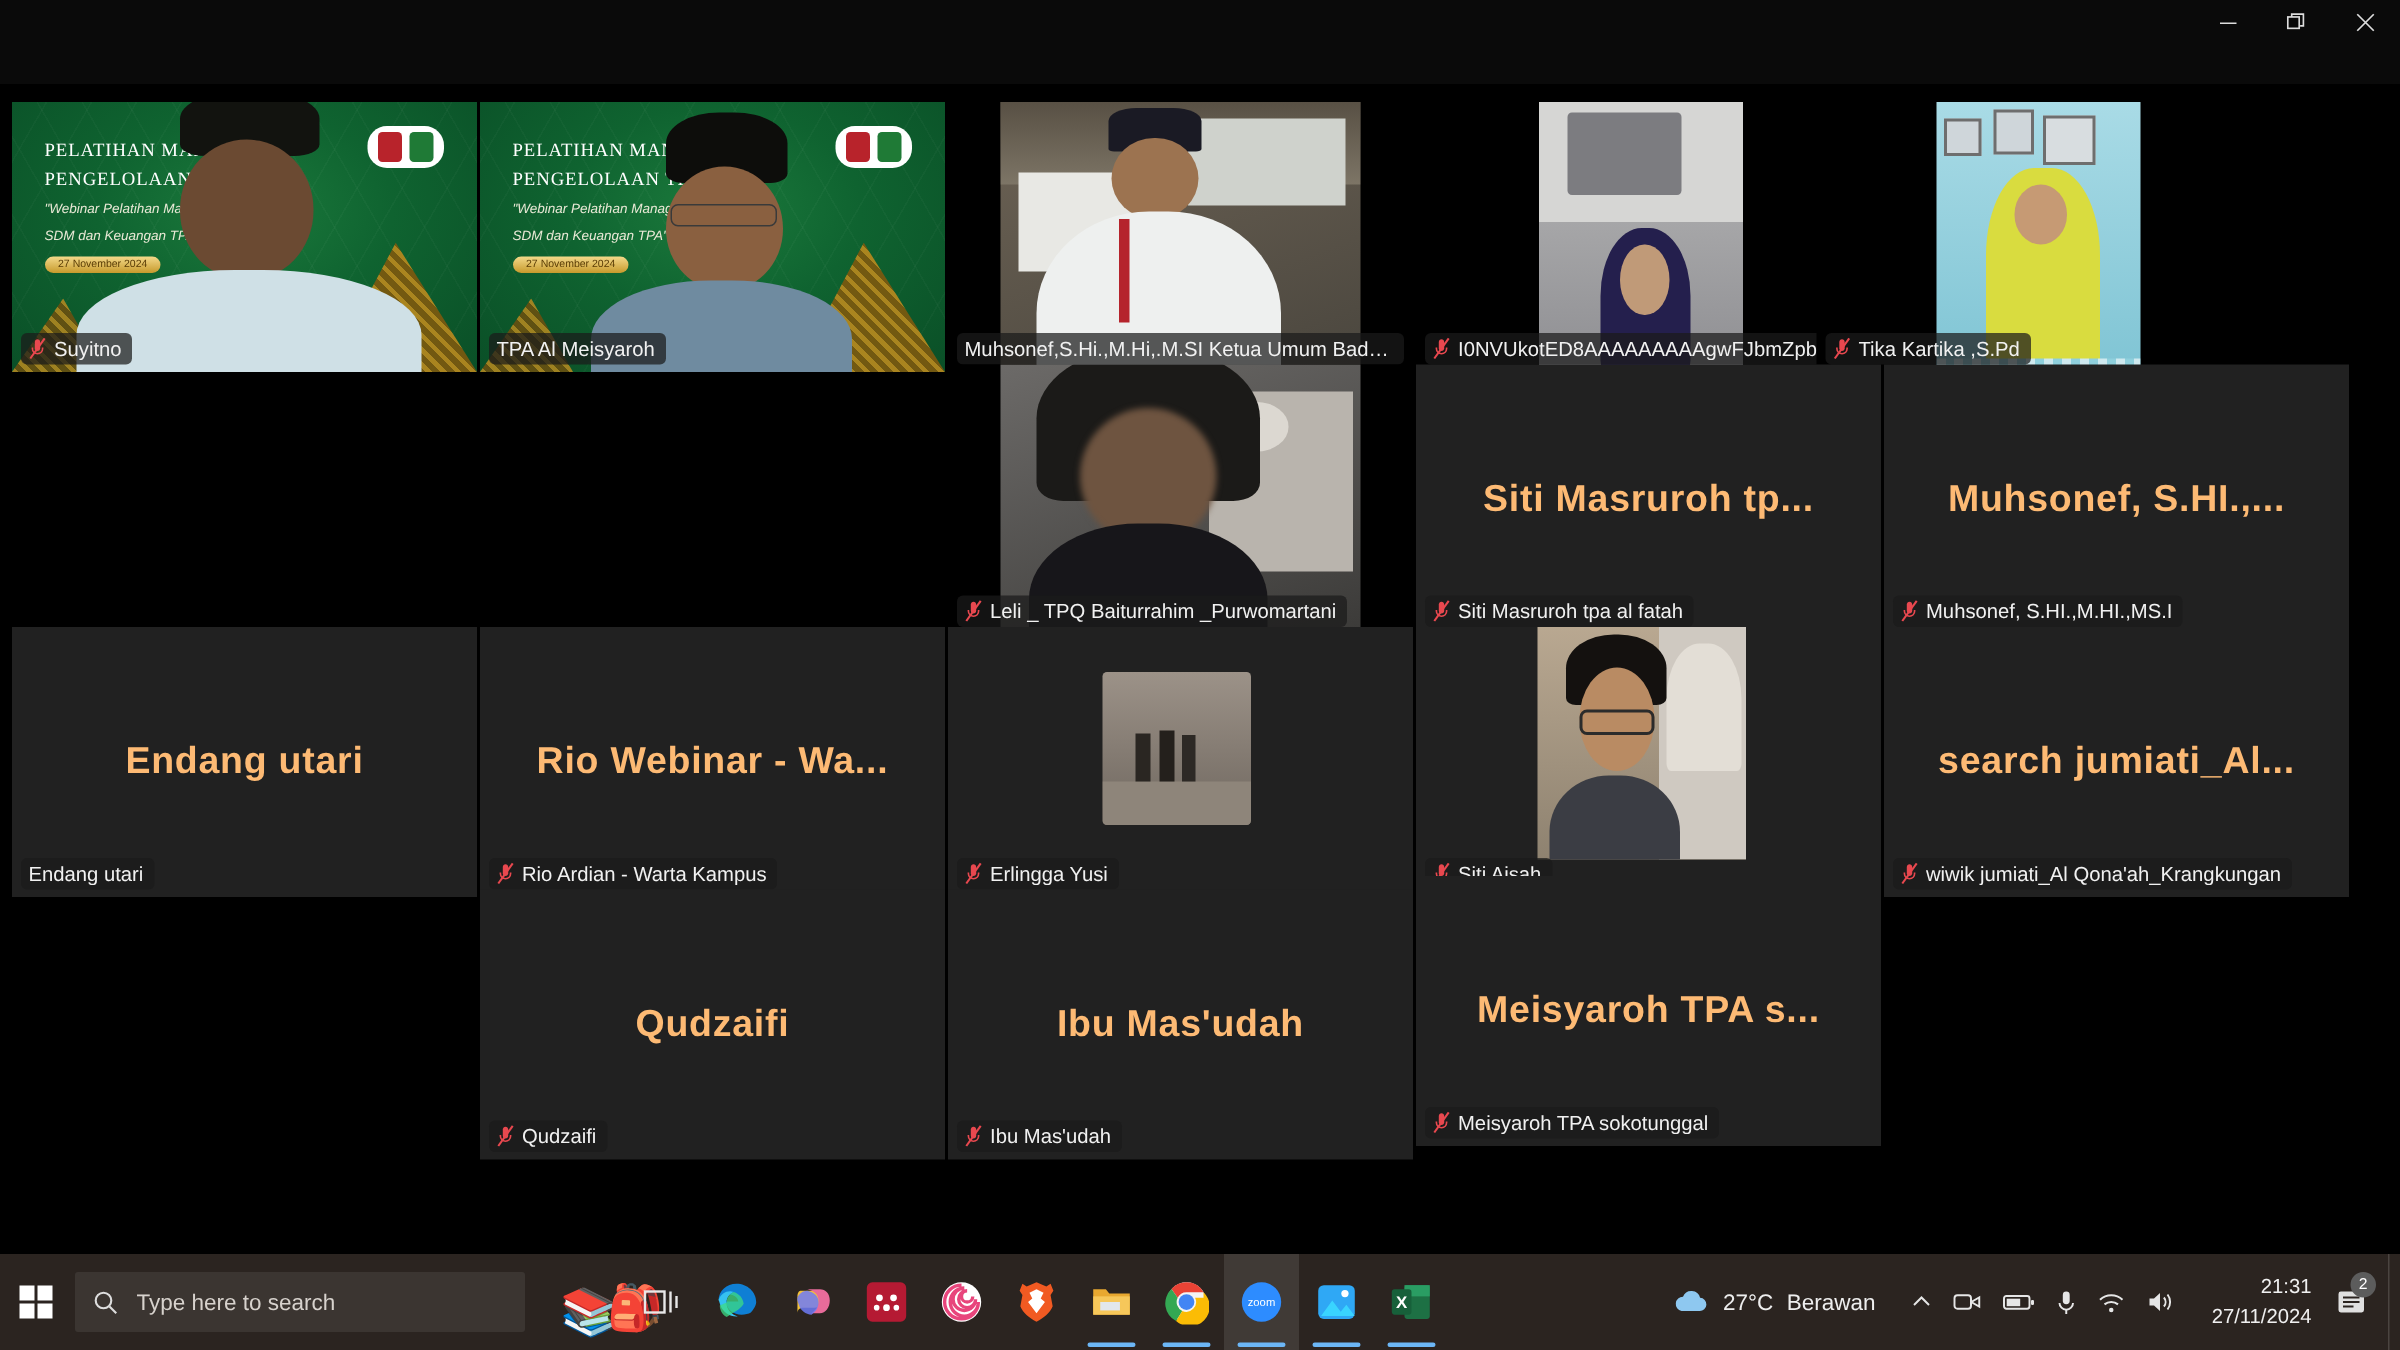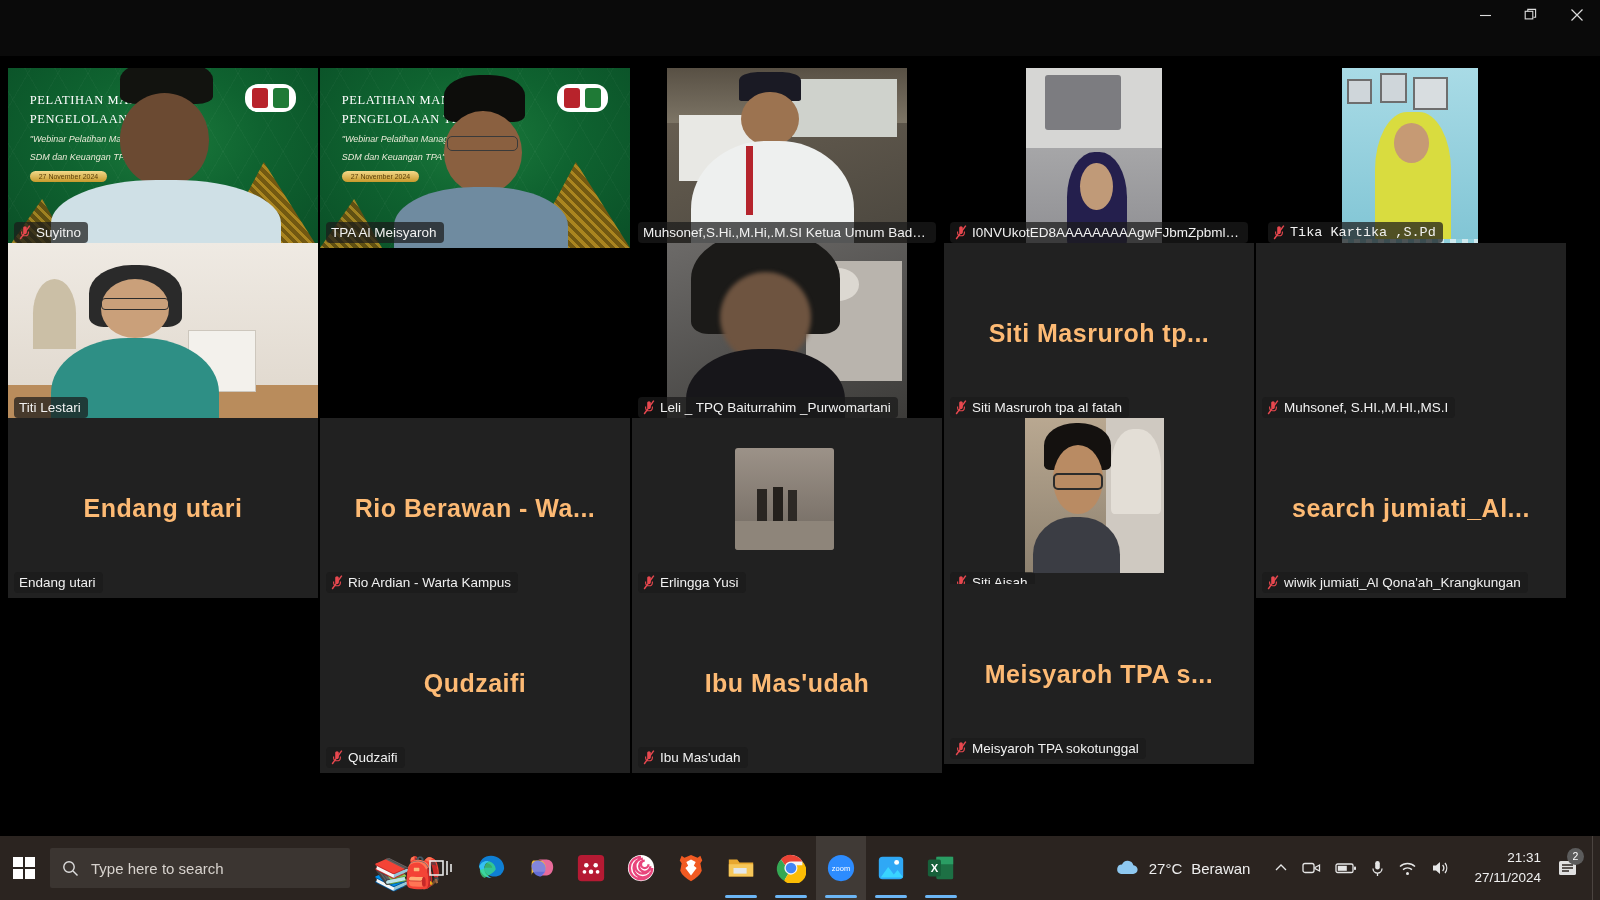--- a/index.html
+++ b/index.html
@@ -245,53 +245,39 @@
       <div class="namebar">
         <svg class="micoff" viewBox="0 0 12 15">
           <path d="M6 1.2c-1 0-1.8.8-1.8 1.8v4.2c0 1 .8 1.8 1.8 1.8s1.8-.8 1.8-1.8V3c0-1-.8-1.8-1.8-1.8z" fill="#e8484f"></path>
           <path d="M2.6 6.6v.8c0 1.9 1.5 3.4 3.4 3.4s3.4-1.5 3.4-3.4v-.8" fill="none" stroke="#e8484f" stroke-width="1.1"></path>
           <path d="M1.2 14L10.8 0.6" stroke="#e8484f" stroke-width="1.4"></path>
         </svg>
         <span class="nm">I0NVUkotED8AAAAAAAAAgwFJbmZpbml4IFg2O...</span>
       </div>
     </div>
 
-    <div class="tile dark" style="left:1262px;top:12px;width:310px;height:180px;font-family:Liberation Mono, monospace;">
+    <div class="tile dark" style="left:1211px;top:12px;width:310px;height:180px;">
       <div class="vid" style="left:80px;top:0;width:136px;height:182px;background:linear-gradient(180deg,#a9dbe6,#7fc4d4);">
         <div style="position:absolute;left:4%;top:6%;width:18%;height:14%;background:#cfd6da;border:2px solid #6e6e6e;"></div>
         <div style="position:absolute;left:28%;top:3%;width:20%;height:16%;background:#cfd6da;border:2px solid #6e6e6e;"></div>
         <div style="position:absolute;left:52%;top:5%;width:26%;height:18%;background:#d8dde0;border:2px solid #6e6e6e;"></div>
         <div style="position:absolute;left:24%;top:24%;width:56%;height:76%;background:#d9dc3f;border-radius:42% 42% 4% 4%;"></div>
         <div class="head" style="left:38%;top:30%;width:26%;height:22%;background:#c69a74;"></div>
         <div style="position:absolute;left:0;bottom:0;width:100%;height:6%;background:repeating-linear-gradient(90deg,#cfe9ef 0 6px,#8fd0dd 6px 12px);"></div>
       </div>
       <div class="namebar">
         <svg class="micoff" viewBox="0 0 12 15">
           <path d="M6 1.2c-1 0-1.8.8-1.8 1.8v4.2c0 1 .8 1.8 1.8 1.8s1.8-.8 1.8-1.8V3c0-1-.8-1.8-1.8-1.8z" fill="#e8484f"></path>
           <path d="M2.6 6.6v.8c0 1.9 1.5 3.4 3.4 3.4s3.4-1.5 3.4-3.4v-.8" fill="none" stroke="#e8484f" stroke-width="1.1"></path>
           <path d="M1.2 14L10.8 0.6" stroke="#e8484f" stroke-width="1.4"></path>
         </svg>
         <span class="nm">Tika Kartika ,S.Pd</span>
       </div>
     </div>
 
-    <div class="tile dark" style="left:8px;top:187px;width:310px;height:180px;">
-      <div class="vid" style="left:0;top:0;width:310px;height:182px;background:linear-gradient(180deg,#efeae3,#ded6cb);">
-        <div style="position:absolute;left:0;bottom:0;width:100%;height:22%;background:#b98c5c;"></div>
-        <div style="position:absolute;left:58%;top:48%;width:22%;height:34%;background:#f3f1ec;border:1px solid #cdc7bd;"></div>
-        <div style="position:absolute;left:8%;top:20%;width:14%;height:38%;background:#cbbfa6;border-radius:50% 50% 0 0;"></div>
-        <div style="position:absolute;left:26%;top:12%;width:30%;height:34%;background:#2a2a2a;border-radius:46% 46% 16% 16%;"></div>
-        <div class="head" style="left:30%;top:20%;width:22%;height:32%;background:#caa07a;"></div>
-        <div style="position:absolute;left:30%;top:30%;width:22%;height:7%;border:1.4px solid #2c2c2c;border-radius:4px;"></div>
-        <div class="torso" style="left:14%;top:52%;width:54%;height:50%;background:#2e8f85;"></div>
-      </div>
-      <div class="namebar">
-        <span class="nm">Titi Lestari</span>
-      </div>
-    </div>
 
 
     <div class="tile dark" style="left:632px;top:187px;width:310px;height:180px;">
       <div class="vid" style="left:35px;top:0;width:240px;height:182px;background:linear-gradient(160deg,#6c6a68,#3b3a38);">
         <div style="position:absolute;left:58%;top:10%;width:40%;height:66%;background:#b9b4ad;"></div>
         <div style="position:absolute;left:62%;top:14%;width:18%;height:18%;background:#dcd8d1;border-radius:50%;"></div>
         <div style="position:absolute;left:10%;top:-6%;width:62%;height:56%;background:#1b1a18;border-radius:46% 46% 12% 12%;"></div>
         <div class="head" style="left:22%;top:16%;width:38%;height:50%;background:#6e5440;filter:blur(2px);"></div>
         <div class="torso" style="left:8%;top:58%;width:66%;height:46%;background:#17161a;"></div>
       </div>
@@ -311,39 +297,40 @@
         <svg class="micoff" viewBox="0 0 12 15">
           <path d="M6 1.2c-1 0-1.8.8-1.8 1.8v4.2c0 1 .8 1.8 1.8 1.8s1.8-.8 1.8-1.8V3c0-1-.8-1.8-1.8-1.8z" fill="#e8484f"></path>
           <path d="M2.6 6.6v.8c0 1.9 1.5 3.4 3.4 3.4s3.4-1.5 3.4-3.4v-.8" fill="none" stroke="#e8484f" stroke-width="1.1"></path>
           <path d="M1.2 14L10.8 0.6" stroke="#e8484f" stroke-width="1.4"></path>
         </svg>
         <span class="nm">Siti Masruroh tpa al fatah</span>
       </div>
     </div>
 
     <div class="tile" style="left:1256px;top:187px;width:310px;height:180px;">
+      <div class="bigname">Muhsonef, S.HI.,...</div>
       <div class="namebar">
         <svg class="micoff" viewBox="0 0 12 15">
           <path d="M6 1.2c-1 0-1.8.8-1.8 1.8v4.2c0 1 .8 1.8 1.8 1.8s1.8-.8 1.8-1.8V3c0-1-.8-1.8-1.8-1.8z" fill="#e8484f"></path>
           <path d="M2.6 6.6v.8c0 1.9 1.5 3.4 3.4 3.4s3.4-1.5 3.4-3.4v-.8" fill="none" stroke="#e8484f" stroke-width="1.1"></path>
           <path d="M1.2 14L10.8 0.6" stroke="#e8484f" stroke-width="1.4"></path>
         </svg>
         <span class="nm">Muhsonef, S.HI.,M.HI.,MS.I</span>
       </div>
     </div>
 
     <div class="tile" style="left:8px;top:362px;width:310px;height:180px;">
       <div class="bigname">Endang utari</div>
       <div class="namebar">
         <span class="nm">Endang utari</span>
       </div>
     </div>
 
     <div class="tile" style="left:320px;top:362px;width:310px;height:180px;">
-      <div class="bigname">Rio Berawan - Wa...</div>
+      <div class="bigname">Rio Webinar - Wa...</div>
       <div class="namebar">
         <svg class="micoff" viewBox="0 0 12 15">
           <path d="M6 1.2c-1 0-1.8.8-1.8 1.8v4.2c0 1 .8 1.8 1.8 1.8s1.8-.8 1.8-1.8V3c0-1-.8-1.8-1.8-1.8z" fill="#e8484f"></path>
           <path d="M2.6 6.6v.8c0 1.9 1.5 3.4 3.4 3.4s3.4-1.5 3.4-3.4v-.8" fill="none" stroke="#e8484f" stroke-width="1.1"></path>
           <path d="M1.2 14L10.8 0.6" stroke="#e8484f" stroke-width="1.4"></path>
         </svg>
         <span class="nm">Rio Ardian - Warta Kampus</span>
       </div>
     </div>
 

